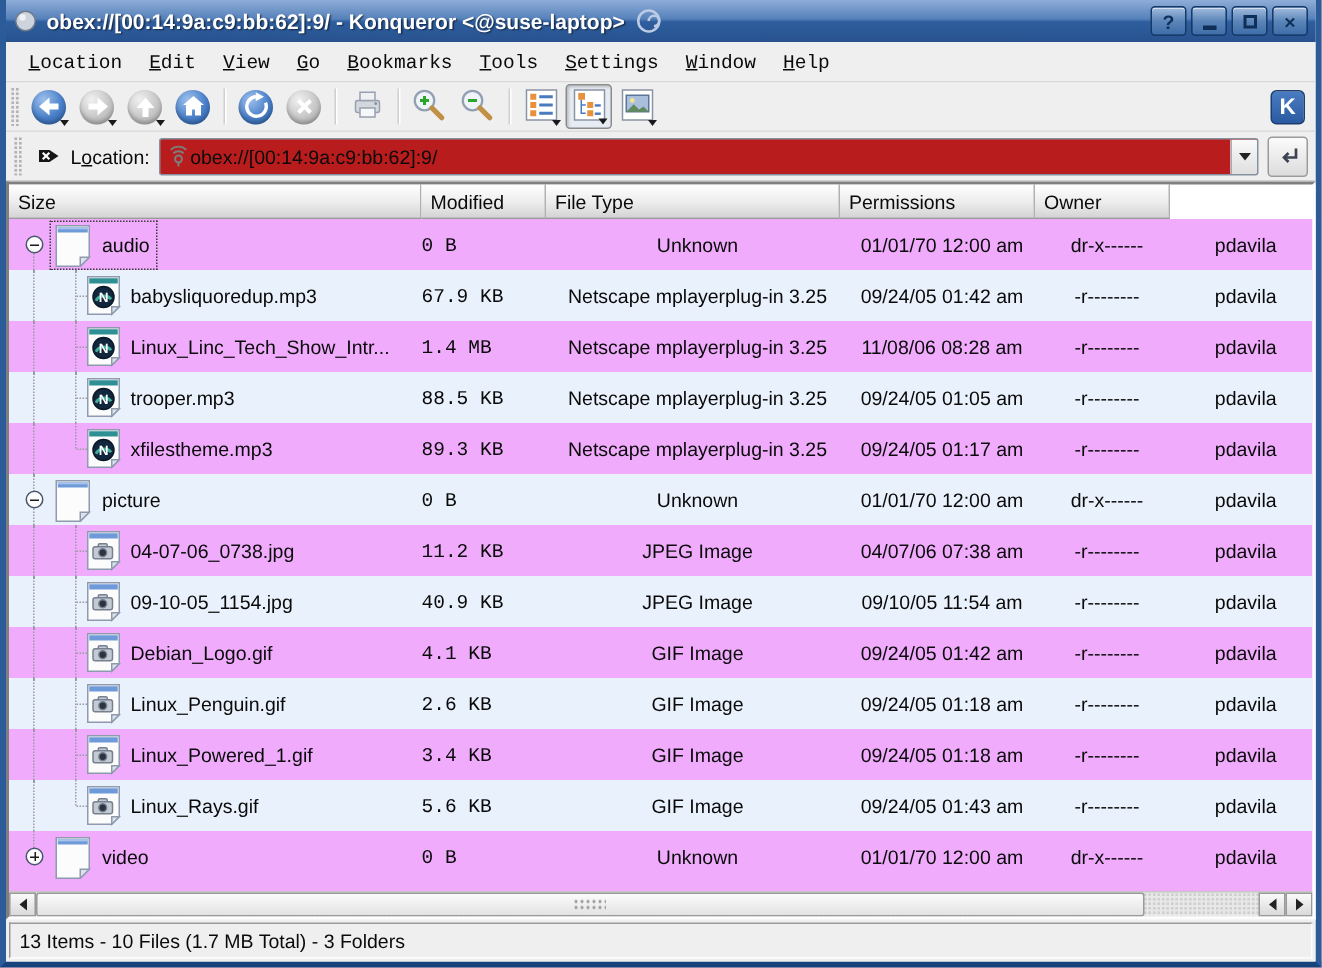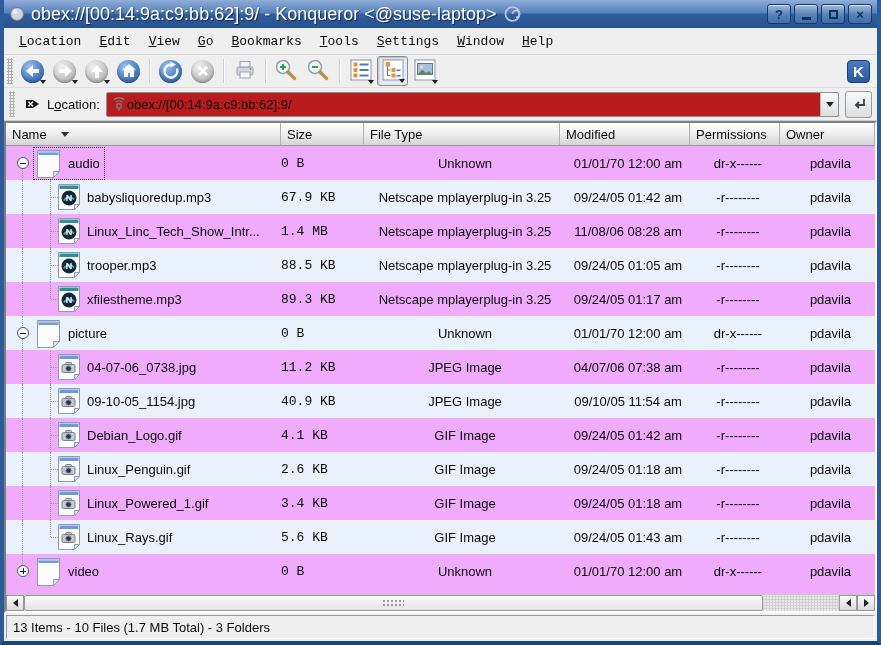--- a/index.html
+++ b/index.html
@@ -6,21 +6,21 @@
   html,body { width:881px; height:645px; }
   body { font-family:"Liberation Sans", sans-serif; font-size:13px; color:#0a0a0a; background:#555; }
 
   .window { width:881px; height:645px; display:flex; flex-direction:column;
     background:#efefef;
     border-left:4px solid #2b5b99; border-right:4px solid #2b5b99; border-bottom:4px solid #16437c; }
 
   
   .titlebar { height:28px; flex:0 0 28px; display:flex; align-items:center; gap:6px; padding:0 5px;
     background:linear-gradient(#8fadd8 0%, #5581ba 45%, #2f5e9e 52%, #27528e 100%); }
-  .title-text { color:#fff; font-weight:normal; font-size:18px; text-shadow:1px 1px 1px rgba(0,0,0,.55); white-space:nowrap; }
+  .title-text { color:#fff; font-weight:bold; font-size:14px; text-shadow:1px 1px 1px rgba(0,0,0,.55); white-space:nowrap; }
   .title-spacer { flex:1; }
   .wbtn { width:24px; height:20px; margin-left:3px; border:1px solid #143a69; border-radius:3px;
     background:linear-gradient(#a3bcde, #5c86b9 50%, #3e6da8 100%);
     box-shadow:inset 0 1px 0 rgba(255,255,255,.55);
     display:flex; align-items:center; justify-content:center;
     color:#0e2f58; font-weight:bold; font-size:13px; cursor:default; }
   .glyph-min { width:9px; height:3px; background:#0e2f58; margin-top:9px; }
   .glyph-max { width:9px; height:9px; border:2px solid #0e2f58; }
 
   
@@ -293,31 +293,27 @@
       <svg width="16" height="15" fill="none" stroke="#3b4250" stroke-width="1.8">
           <path d="M13 2v6H5"></path>
           <path d="M8 5L5 8l3 3"></path>
         </svg>
     </div>
   </div>
 
   <div class="view-frame">
     <div class="thead">
         <div class="hcell">
-          <span>Name</span>
-          <span class="sort-arrow"></span>
+          <span>Size</span>
         </div>
         <div class="hcell">
-          <span>Size</span>
+          <span>Modified</span>
         </div>
         <div class="hcell">
           <span>File Type</span>
-        </div>
-        <div class="hcell">
-          <span>Modified</span>
         </div>
         <div class="hcell">
           <span>Permissions</span>
         </div>
         <div class="hcell">
           <span>Owner</span>
         </div>
       </div>
     <div class="rows">
         <div class="row lvl0">

